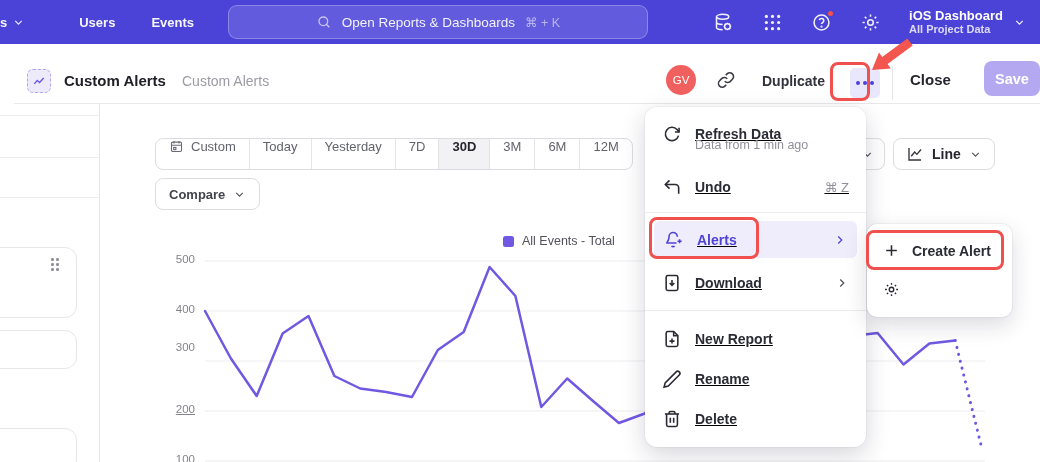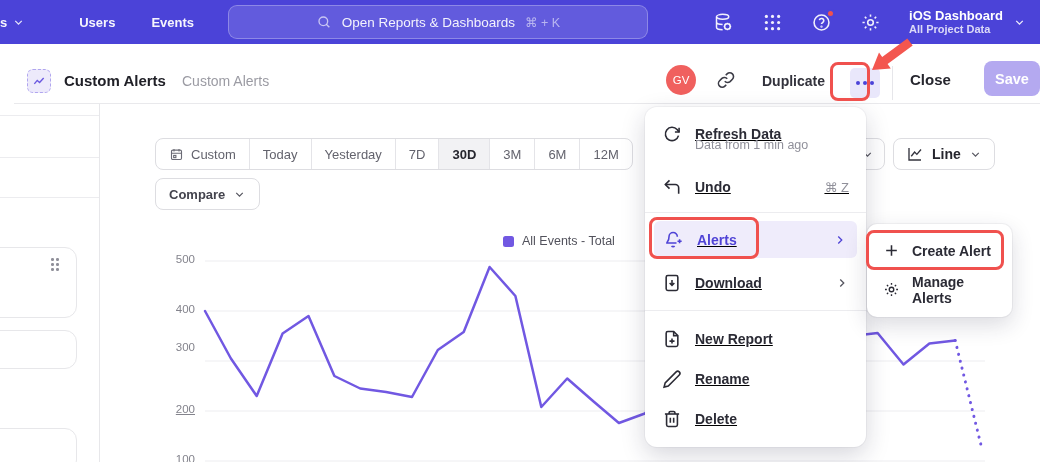--- a/index.html
+++ b/index.html
@@ -39,21 +39,21 @@
 
   
   .sidebar-divider { position:absolute; left:99px; top:104px; width:1px; height:358px; background:#e7e7ea; z-index:2; }
   .side-line { position:absolute; left:0; width:99px; height:1px; background:#ececef; z-index:2; }
   .side-card { position:absolute; left:-42px; width:119px; border:1px solid #e7e7ea; border-radius:12px; background:#fff; z-index:2; }
   .drag-handle { position:absolute; left:51px; top:154px; display:grid; grid-template-columns:repeat(2,4px); grid-auto-rows:4px; gap:1px; color:#90909a; z-index:3; cursor:grab; }
   .drag-handle i { width:2.5px; height:2.5px; border-radius:50%; background:#90909a; }
 
   
   .seg-control { position:absolute; left:155px; top:138px; height:32px; display:flex; border:1px solid #dddde1; border-radius:8px; background:#fff; overflow:hidden; z-index:3; }
-  .seg { display:flex; align-items:center; justify-content:center; gap:7px; padding:0 13px; font-size:13px; color:#63636d; border-right:1px solid #e4e4e8; cursor:pointer; white-space:nowrap; }
+  .seg { display:flex; align-items:flex-start; justify-content:center; gap:7px; padding:0 13px; font-size:13px; color:#63636d; border-right:1px solid #e4e4e8; cursor:pointer; white-space:nowrap; }
   .seg:last-child { border-right:none; }
   .seg.selected { background:#f2f2f4; color:#26262e; font-weight:700; }
   .seg svg { width:15px; height:15px; color:#6b6b75; }
   .compare-btn { position:absolute; left:155px; top:178px; height:32px; padding:0 13px; display:flex; align-items:center; gap:8px; border:1px solid #dddde1; border-radius:8px; background:#fff; font-size:13px; color:#44444e; font-weight:600; cursor:pointer; z-index:3; }
   .hidden-dd { position:absolute; left:758px; top:138px; width:127px; height:32px; border:1px solid #dddde1; border-radius:8px; background:#fff; display:flex; align-items:center; justify-content:flex-end; padding-right:10px; z-index:3; cursor:pointer; }
   .linetype-btn { position:absolute; left:893px; top:138px; height:32px; padding:0 12px; display:flex; align-items:center; gap:8px; border:1px solid #dddde1; border-radius:8px; background:#fff; font-size:14px; color:#26262e; font-weight:600; cursor:pointer; z-index:3; }
   .linetype-btn svg.lc { width:18px; height:18px; color:#33333d; }
   .chev { width:13px; height:13px; color:#55555f; }
 
   
@@ -365,21 +365,20 @@
       <svg class="mi" viewBox="0 0 24 24" fill="none" stroke="currentColor" stroke-width="2.2">
           <path d="M12 4.5v15M4.5 12h15"></path>
         </svg>
       <span class="submenu-label">Create Alert</span>
     </div>
     <div class="submenu-row">
       <svg class="mi" viewBox="0 0 24 24" fill="none" stroke="currentColor" stroke-width="1.9">
           <circle cx="12" cy="12" r="3.2"></circle>
           <path d="M12 2.8v2.6M12 18.6v2.6M2.8 12h2.6M18.6 12h2.6M5.5 5.5l1.8 1.8M16.7 16.7l1.8 1.8M18.5 5.5l-1.8 1.8M7.3 16.7l-1.8 1.8"></path>
         </svg>
-      <span class="submenu-label">Manage Alerts</span>
     </div>
   </div>
 
   <div class="red-box rb-more"></div>
   <div class="red-box rb-alerts"></div>
   <div class="red-box rb-create"></div>
   <svg class="red-arrow" viewBox="0 0 60 40">
     <polygon points="45.3,0.4 20.2,18.9 17,14.5 10,32 28.8,30.6 25.6,26.1 50.7,7.6" fill="#f3564f"></polygon>
   </svg>
 

